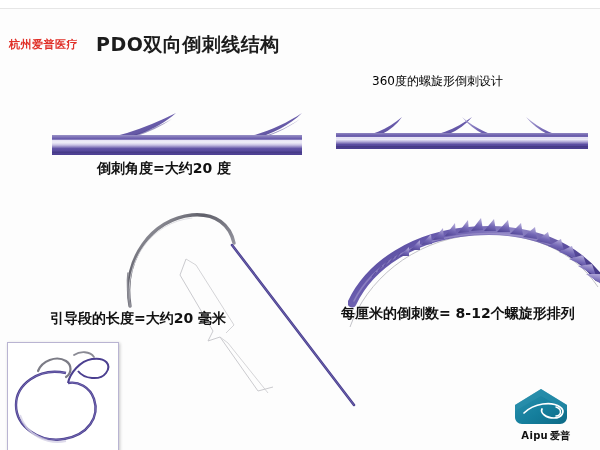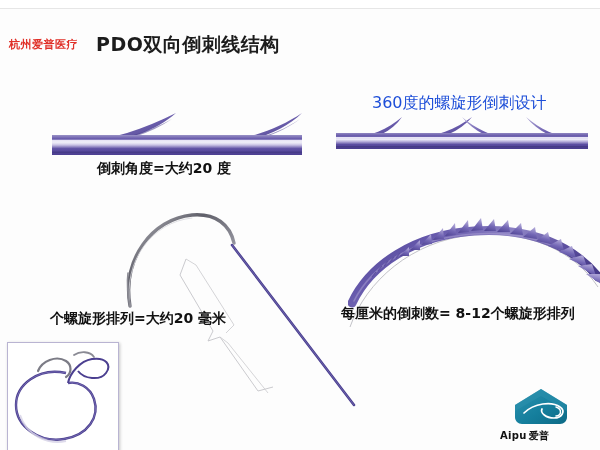--- a/index.html
+++ b/index.html
@@ -26,22 +26,22 @@
     letter-spacing:0.5px;
     white-space:nowrap;
     font-family:"DejaVu Sans","Liberation Sans",sans-serif;
   }
   .title{
     position:absolute;left:96px;top:23px;
     font-size:19px;font-weight:bold;color:#1c1c1c;
     letter-spacing:0.5px;white-space:nowrap;
   }
   .subtitle{
-    position:absolute;left:372px;top:84px;
-    font-size:16px;color:#1d4ed8;white-space:nowrap;
+    position:absolute;left:372px;top:64px;
+    font-size:12px;color:#000000;white-space:nowrap;
   }
   
   .caption{
     position:absolute;
     font-size:14px;font-weight:bold;color:#111;
     white-space:nowrap;
   }
   .cap-angle{left:97px;top:151px;}
   .cap-trans{left:370px;top:151px;}
   .cap-lead{left:50px;top:301px;}
@@ -57,21 +57,21 @@
     box-sizing:border-box;
     overflow:hidden;
   }
   
   .logo{
     position:absolute;left:500px;top:378px;width:92px;height:64px;
   }
   .logo-mark{position:absolute;left:12px;top:0;width:58px;height:42px;}
   .logo-text{
     position:absolute;left:0;top:42px;width:92px;
-    text-align:left;font-size:10px;font-weight:bold;color:#111;
+    text-align:center;font-size:10px;font-weight:bold;color:#111;
     white-space:nowrap;letter-spacing:0.3px;
   }
   .logo-text .lat{color:#111;}
   .logo-text .cn{color:#111;margin-left:2px;}
 </style>
 </head>
 <body>
 
 <div class="slide">
 
@@ -156,21 +156,21 @@
     <path d="M22,105 C19,90 19,80 20,72" fill="none" stroke="#8b8b94" stroke-width="1.6" stroke-linecap="round"></path>
 
     <path d="M124,44 L246,204" fill="none" stroke="#4a3f8f" stroke-width="2.6" stroke-linecap="round"></path>
     <path d="M124,44 L246,204" fill="none" stroke="#8c82c6" stroke-width="0.9" stroke-linecap="round" opacity="0.6"></path>
 
     <path d="M78,58 L72,74 L105,130 L100,140 L112,136 L150,190 L165,186" fill="none" stroke="#c4c4c8" stroke-width="0.9"></path>
     <path d="M78,58 L88,64 L126,124 L118,132" fill="none" stroke="#c9c9cd" stroke-width="0.8"></path>
     <path d="M112,136 L120,142 L160,192" fill="none" stroke="#cacace" stroke-width="0.8"></path>
   </svg>
 
-  <div class="caption cap-lead">个螺旋形排列=大约20 毫米</div>
+  <div class="caption cap-lead">引导段的长度=大约20 毫米</div>
 
   <svg class="strip" style="left:348px;top:198px;" width="252" height="180" viewBox="0 0 252 180">
     <defs>
       <linearGradient id="arcGrad" x1="0" y1="0" x2="1" y2="0.4">
         <stop offset="0%" stop-color="#4a3f8d"></stop>
         <stop offset="30%" stop-color="#6558ab"></stop>
         <stop offset="58%" stop-color="#8d83c4"></stop>
         <stop offset="82%" stop-color="#5d4fa0"></stop>
         <stop offset="100%" stop-color="#483c8a"></stop>
       </linearGradient>

